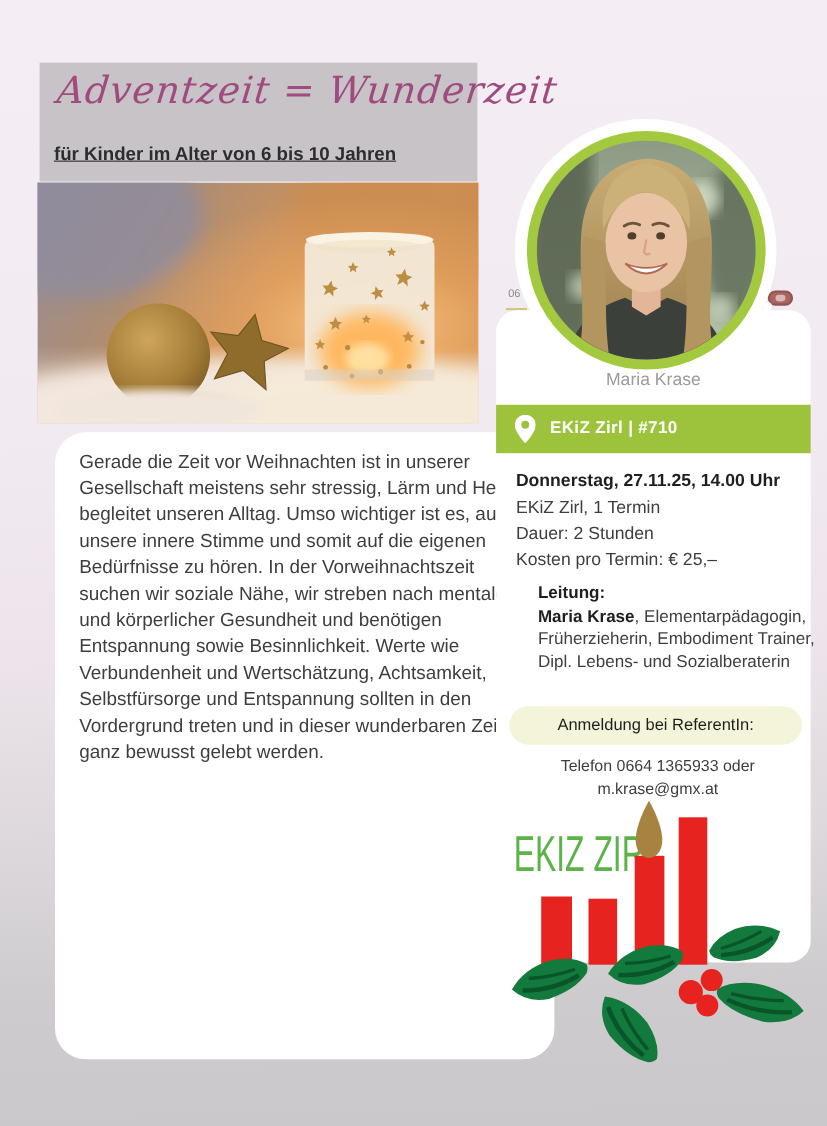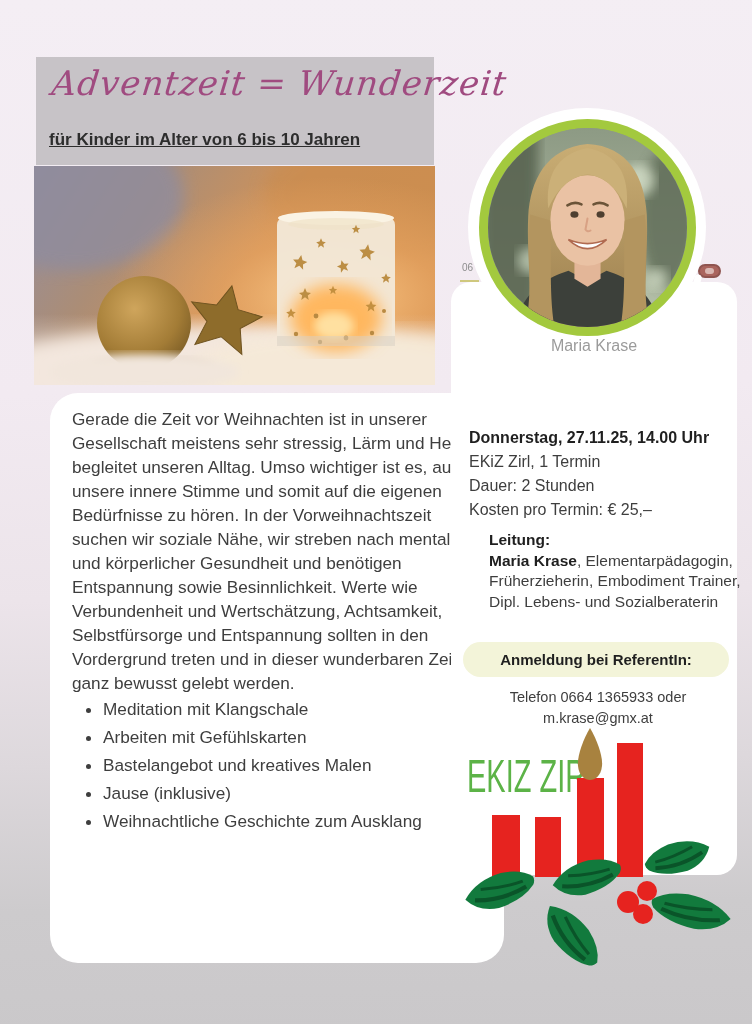--- a/index.html
+++ b/index.html
@@ -41,21 +41,21 @@
   .profile-green { width:217px; height:217px; border-radius:50%; border:9px solid #a3c93e; box-sizing:border-box; overflow:hidden; background:#8d9a84; }
   .presenter-name { position:absolute; left:451px; top:337px; width:286px; text-align:center; font-size:16px; color:#9b9b9b; }
   
   .location-banner { position:absolute; left:451px; top:368px; width:286px; height:44px; background:#9dc33c; display:flex; align-items:center; padding-left:17px; box-sizing:border-box; }
   .banner-text { color:#ffffff; font-weight:bold; font-size:15.5px; letter-spacing:0.3px; margin-left:13px; }
   
   .event-block { position:absolute; left:469px; top:426px; font-size:16px; line-height:24px; color:#3e3e3e; }
   .event-block .b, .leader-block .b { font-weight:bold; color:#1f1f1f; }
   .leader-block { position:absolute; left:469px; top:530px; width:254px; font-size:15.5px; line-height:20.5px; color:#3e3e3e;margin-left:20px; }
   .leader-block p { margin:0; }
-  .pill { position:absolute; left:463px; top:642px; width:266px; height:35px; background:#f3f4d9; border-radius:18px; display:flex; align-items:center; justify-content:center; font-size:15px; font-weight:bold; color:#1f1f1f; }
+  .pill { position:absolute; left:463px; top:642px; width:266px; height:35px; background:#f3f4d9; border-radius:18px; display:flex; align-items:center; justify-content:center; font-size:15px; font-weight:normal; color:#1f1f1f; }
   .contact { position:absolute; left:451px; top:687px; width:294px; text-align:center; font-size:14.5px; line-height:21px; color:#3e3e3e; }
   .logo-svg { position:absolute; left:451px; top:718px; width:300px; height:265px; }
 </style>
 </head>
 <body>
 
 <div class="page">
 
   <div class="header-box">
     <div class="title">Adventzeit = Wunderzeit</div>
@@ -129,27 +129,20 @@
         <circle cx="338" cy="167" r="2.2" fill="#b98a42"></circle>
         <circle cx="350" cy="145" r="2.0" fill="#b98a42"></circle>
       </g>
       <rect x="243" y="170" width="118" height="10" fill="#d8cfc4" opacity="0.5"></rect>
       <ellipse cx="110" cy="206" rx="95" ry="18" fill="#f1e6dc" filter="url(#bl4)"></ellipse>
     </svg>
   </div>
 
   <div class="intro-card">
     <p class="intro-text">Gerade die Zeit vor Weihnachten ist in unserer Gesellschaft meistens sehr stressig, Lärm und Hektik begleitet unseren Alltag. Umso wichtiger ist es, auf unsere innere Stimme und somit auf die eigenen Bedürfnisse zu hören. In der Vorweihnachtszeit suchen wir soziale Nähe, wir streben nach mentaler und körperlicher Gesundheit und benötigen Entspannung sowie Besinnlichkeit. Werte wie Verbundenheit und Wertschätzung, Achtsamkeit, Selbstfürsorge und Entspannung sollten in den Vordergrund treten und in dieser wunderbaren Zeit ganz bewusst gelebt werden.</p>
-    <ul class="workshop">
-      <li>Meditation mit Klangschale</li>
-      <li>Arbeiten mit Gefühlskarten</li>
-      <li>Bastelangebot und kreatives Malen</li>
-      <li>Jause (inklusive)</li>
-      <li>Weihnachtliche Geschichte zum Ausklang</li>
-    </ul>
   </div>
 
   <div class="status-time">06</div>
   <div class="status-underline"></div>
   <div class="signal-icon">
     <span style="left:0; height:4px;"></span>
       <span style="left:4px; height:7px;"></span>
       <span style="left:8px; height:11px;"></span>
   </div>
   <div class="battery-icon">
@@ -199,20 +192,27 @@
         <path d="M80,111 Q99,129 118,111 Q99,119 80,111 Z" fill="#fdfdfd" stroke="#b06a50" stroke-width="1.6"></path>
 
         <path d="M42,86 C38,128 46,168 36,198 L66,198 C60,160 64,118 62,92 Z" fill="#b3955f"></path>
         <path d="M156,86 C160,128 152,168 162,198 L132,198 C138,160 134,118 136,92 Z" fill="#b3955f"></path>
       </svg>
     </div>
   </div>
 
   <div class="presenter-name">Maria Krase</div>
 
+  <div class="location-banner">
+    <svg width="19" height="26" viewBox="0 0 19 26">
+      <path d="M9.5,0 C4.2,0 0,4.2 0,9.4 C0,16.2 9.5,26 9.5,26 C9.5,26 19,16.2 19,9.4 C19,4.2 14.8,0 9.5,0 Z" fill="#ffffff"></path>
+      <circle cx="9.5" cy="9.2" r="3.6" fill="#9dc33c"></circle>
+    </svg>
+    <span class="banner-text">EKiZ Zirl | #710</span>
+  </div>
 
   <div class="event-block">
     <div class="b">Donnerstag, 27.11.25, 14.00 Uhr</div>
     <div>EKiZ Zirl, 1 Termin</div>
     <div>Dauer: 2 Stunden</div>
     <div>Kosten pro Termin: € 25,–</div>
   </div>
 
   <div class="leader-block">
     <p>

